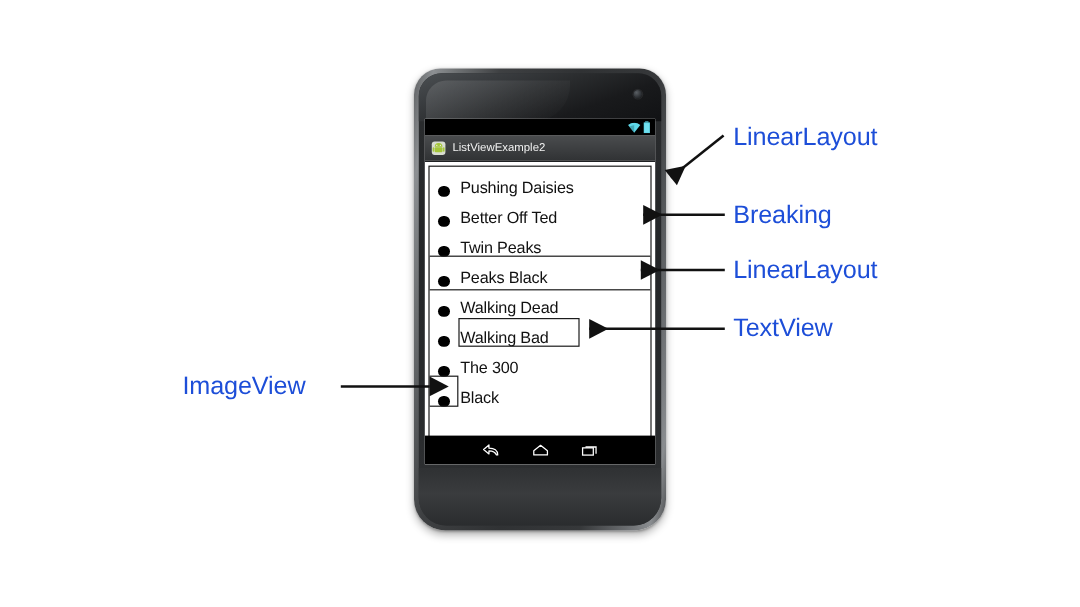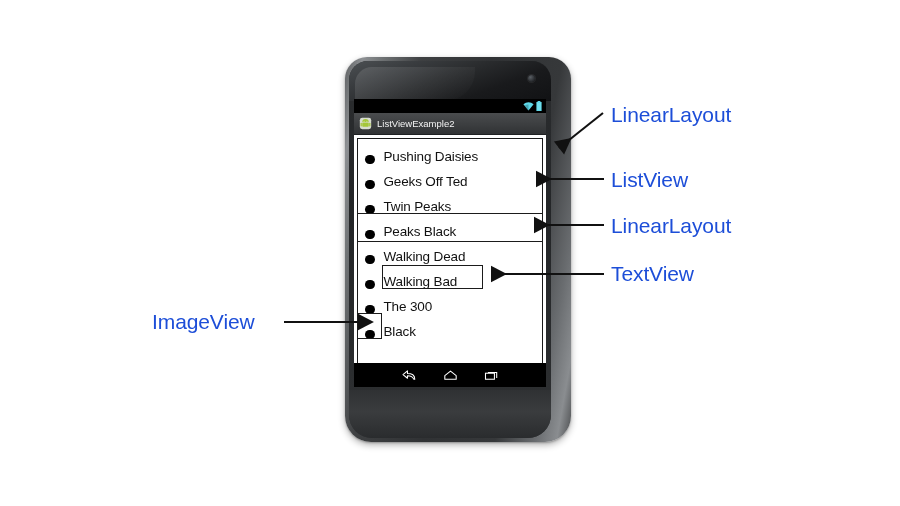--- a/index.html
+++ b/index.html
@@ -50,21 +50,20 @@
     left: 345px;
     top: 57px;
     width: 210px;
     height: 385px;
     border-radius: 22px 22px 26px 26px;
     background: linear-gradient(100deg, #5d5f61 0%, #8d9093 6%, #6e7173 13%,
                                 #3e4042 26%, #303234 50%, #36383a 74%,
                                 #6a6d70 88%, #8a8d90 95%, #4a4c4e 100%);
     box-shadow: 0 3px 7px rgba(0,0,0,0.30), 0 1px 2px rgba(0,0,0,0.25);
     overflow: hidden;
-    padding-left: 16px;
   }
   
   #phone-body {
     position: absolute;
     left: 4px;
     top: 4px;
     width: 202px;
     height: 377px;
     border-radius: 19px 19px 23px 23px;
     background: linear-gradient(180deg, #2b2d2f 0%, #242628 40%, #2e3032 100%);
@@ -272,21 +271,21 @@
         <span id="app-title">ListViewExample2</span>
       </div>
 
       <div id="listview">
         <div class="list-row">
           <span class="row-bullet"></span>
           <span class="row-label">Pushing Daisies</span>
         </div>
         <div class="list-row">
           <span class="row-bullet"></span>
-          <span class="row-label">Geeks Off Ted</span>
+          <span class="row-label">Better Off Ted</span>
         </div>
         <div class="list-row">
           <span class="row-bullet"></span>
           <span class="row-label">Twin Peaks</span>
         </div>
         <div class="list-row">
           <span class="row-bullet"></span>
           <span class="row-label">Peaks Black</span>
         </div>
         <div class="list-row">
@@ -346,18 +345,18 @@
     <line x1="604" y1="179" x2="536" y2="179" stroke="#111111" stroke-width="2.1" marker-end="url(#arrow-left)"></line>
 
     <line x1="604" y1="225" x2="534" y2="225" stroke="#111111" stroke-width="2.1" marker-end="url(#arrow-left)"></line>
 
     <line x1="604" y1="274" x2="491" y2="274" stroke="#111111" stroke-width="2.1" marker-end="url(#arrow-left)"></line>
 
     <line x1="284" y1="322" x2="358" y2="322" stroke="#111111" stroke-width="2.1" marker-end="url(#arrow-right)"></line>
   </svg>
 
   <div class="anno-label" id="anno-linearlayout-outer">LinearLayout</div>
-  <div class="anno-label" id="anno-listview">ListView</div>
+  <div class="anno-label" id="anno-listview">Breaking</div>
   <div class="anno-label" id="anno-linearlayout-row">LinearLayout</div>
   <div class="anno-label" id="anno-textview">TextView</div>
   <div class="anno-label" id="anno-imageview">ImageView</div>
 
 </div>
 
 </body></html>

